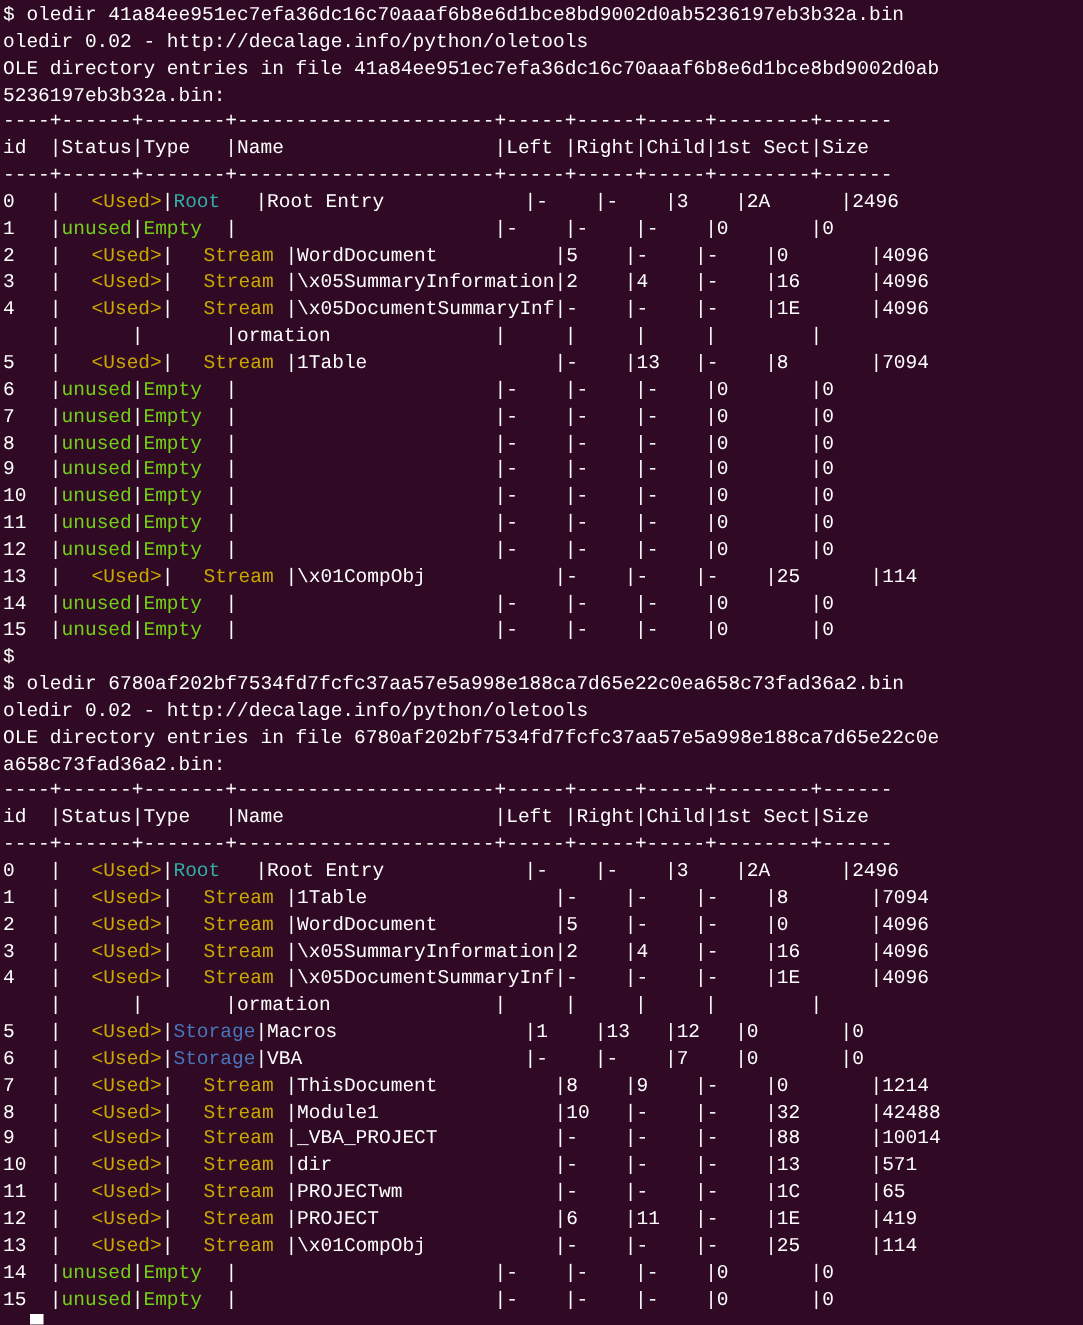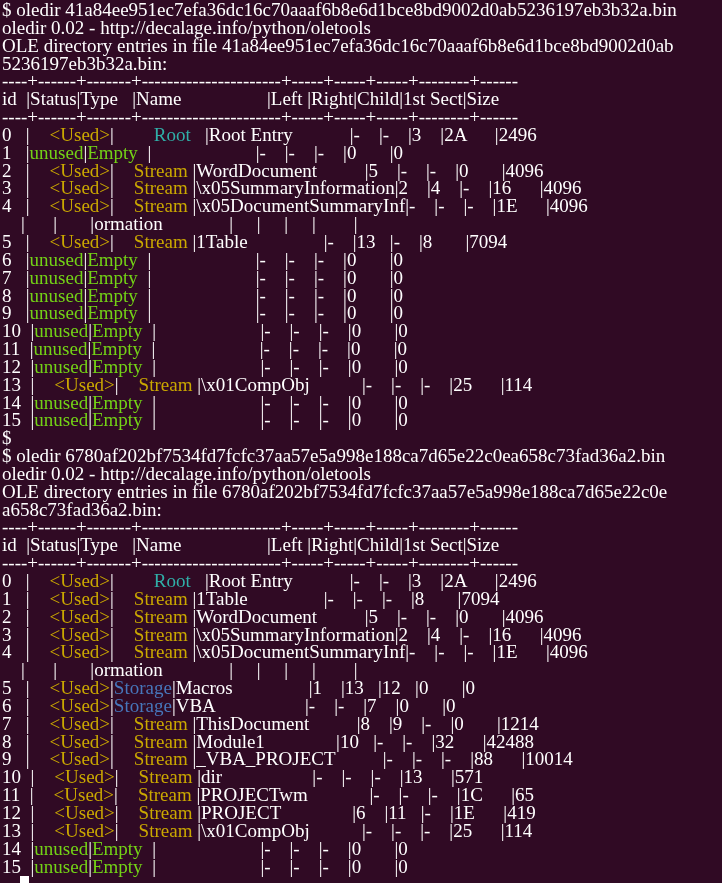--- a/index.html
+++ b/index.html
@@ -7,32 +7,32 @@
     padding: 0;
     background: #300A24;
   }
   body {
     width: 722px;
     height: 883px;
     overflow: hidden;
     position: relative;
   }
   #terminal {
-    font-family: Liberation Serif, serif;
-    font-size: 19px;
+    font-family: Liberation Mono, monospace;
+    font-size: 13px;
     line-height: 17.85px;
     color: #FFFFFF;
     white-space: pre;
     padding: 1px 0 0 2px;
     letter-spacing: 0;
   }
   .line { height: 17.85px; }
   .yellow { color: var(--yellow); margin-left: 20px; }
   .green  { color: var(--green); }
-  .cyan   { color: var(--cyan); margin-left: 40px; }
+  .cyan   { color: var(--cyan); }
   .blue   { color: var(--blue); }
   #cursor {
     position: absolute;
     left: 20px;
     top: 876px;
     width: 9px;
     height: 18px;
     background: #FFFFFF;
   }
 </style>

